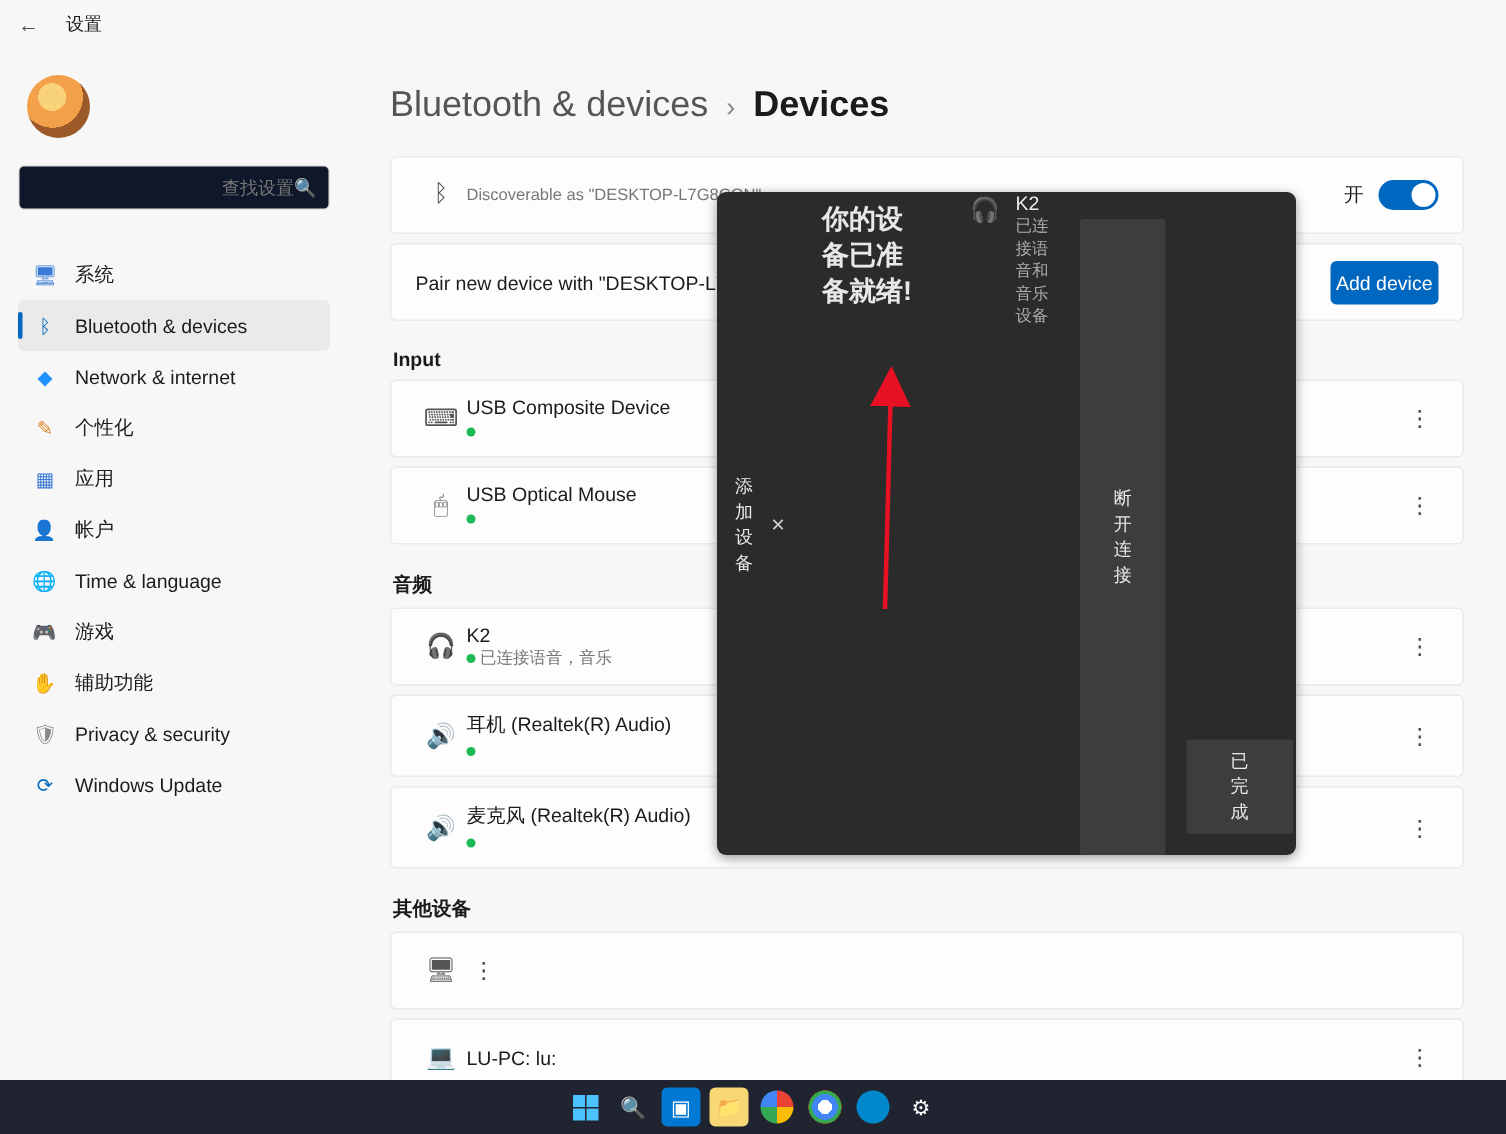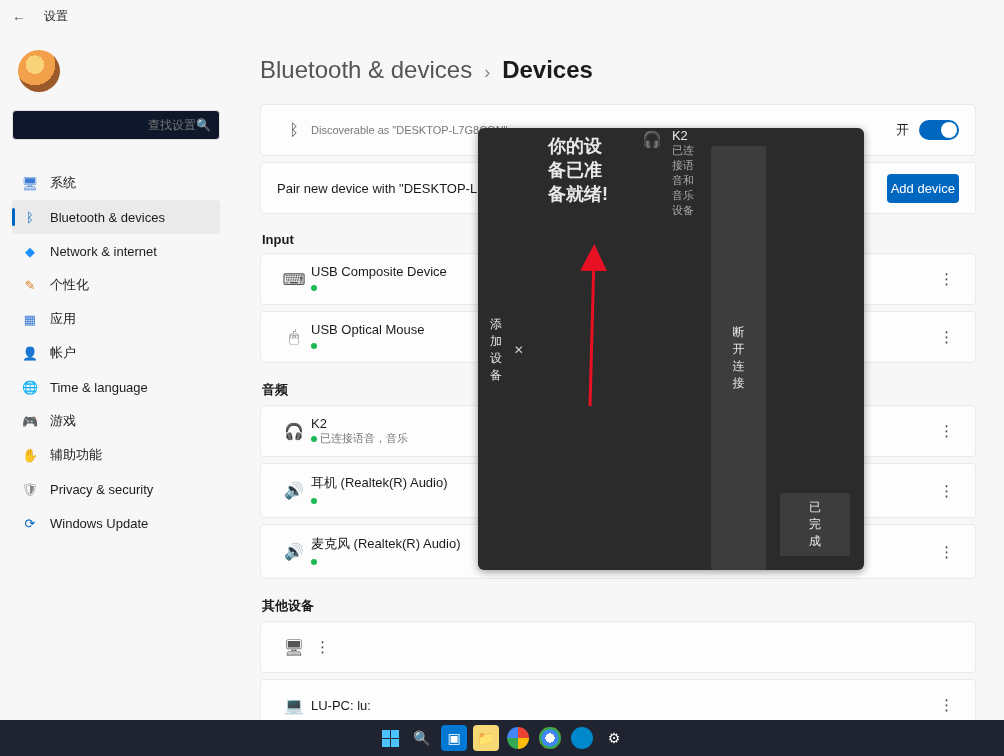--- a/index.html
+++ b/index.html
@@ -46,21 +46,21 @@
   .modal { position: absolute; left: 478px; top: 128px; width: 386px; height: 442px; background: #2b2b2b; color: #e8e8e8; border-radius: 6px; box-shadow: 0 2px 8px rgba(0,0,0,0.4); display: flex; flex-direction: row; }
   .modal-header { display: flex; align-items: center; justify-content: space-between; padding: 6px 10px 4px 12px; font-size: 12px; }
   .modal-close { width: 22px; height: 22px; display: flex; align-items: center; justify-content: center; color: #ccc; font-size: 12px; }
   .modal-title { font-size: 18px; font-weight: 600; padding: 6px 14px 18px 14px; }
   .modal-device { display: flex; gap: 10px; padding: 0 14px; }
   .modal-device-icon { width: 20px; color: #ccc; font-size: 16px; padding-top: 2px; }
   .modal-device-name { font-size: 13px; }
   .modal-device-sub { font-size: 11px; color: #aaa; }
   .modal-btn { background: #3d3d3d; color: #e8e8e8; border: none; font-size: 12px; padding: 6px 18px; border-radius: 2px; }
   .modal-disconnect { margin: 18px 14px 0 auto; display: block; }
-  .modal-done { margin: auto 14px 14px auto; align-self: flex-end; padding: 6px 28px; }
+  .modal-done { margin: auto 2px 14px auto; align-self: flex-end; padding: 6px 28px; }
 
   
   .arrow-svg { position: absolute; left: 478px; top: 128px; width: 386px; height: 442px; pointer-events: none; }
 
   
   .taskbar { position: absolute; left: 0; right: 0; bottom: 0; height: 36px; background: #1f2430; display: flex; align-items: center; justify-content: center; gap: 6px; }
   .task-icon { width: 26px; height: 26px; border-radius: 4px; display: flex; align-items: center; justify-content: center; color: #fff; font-size: 14px; }
   .win-logo { display: grid; grid-template-columns: 8px 8px; grid-template-rows: 8px 8px; gap: 1px; }
   .win-logo span { background: #4cc2ff; }
   .tb-blue { background: #0078d4; }

